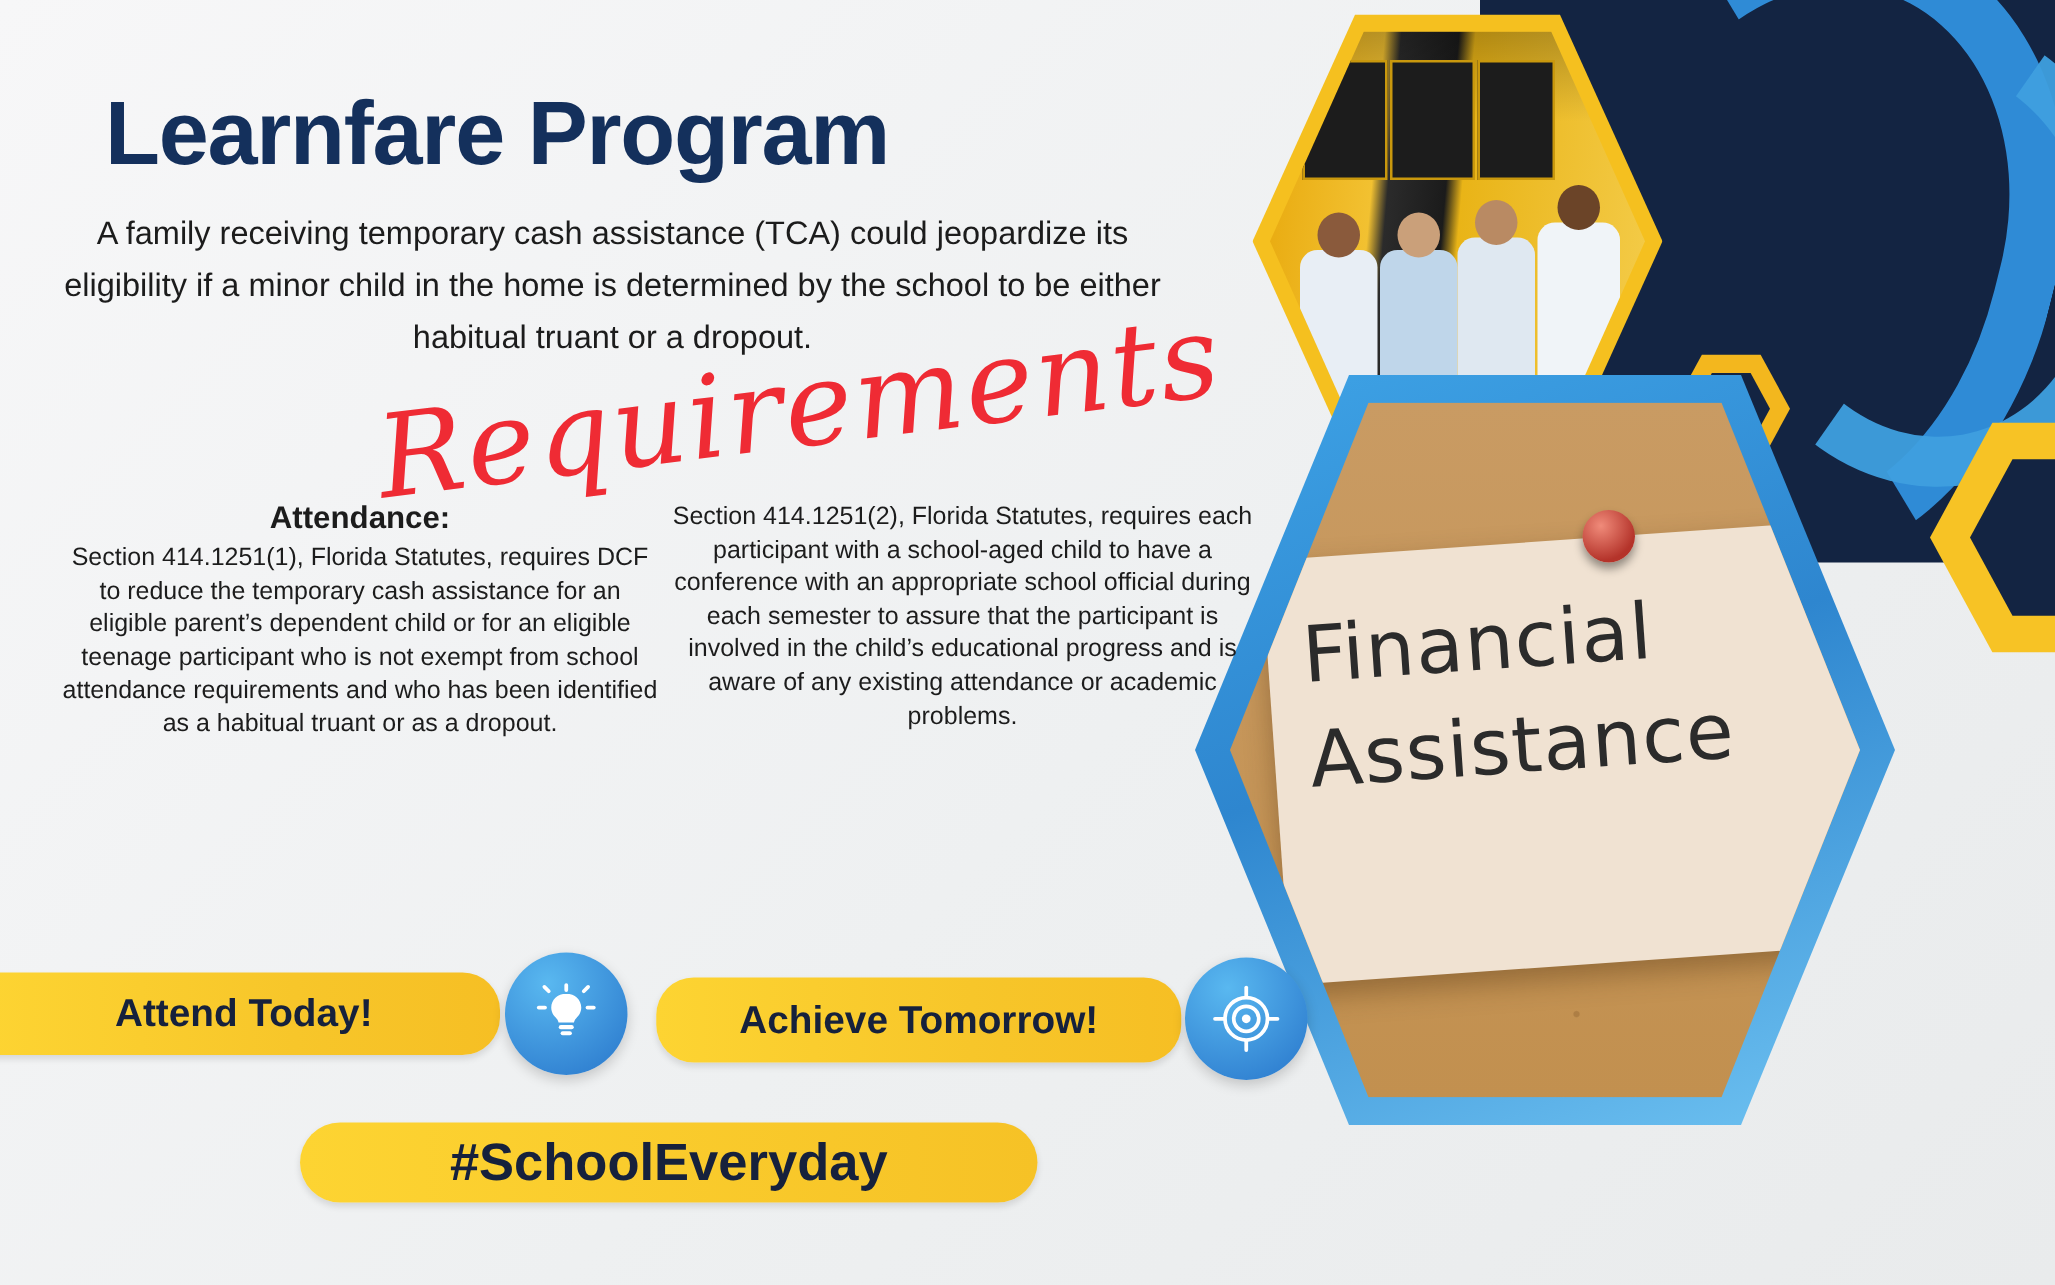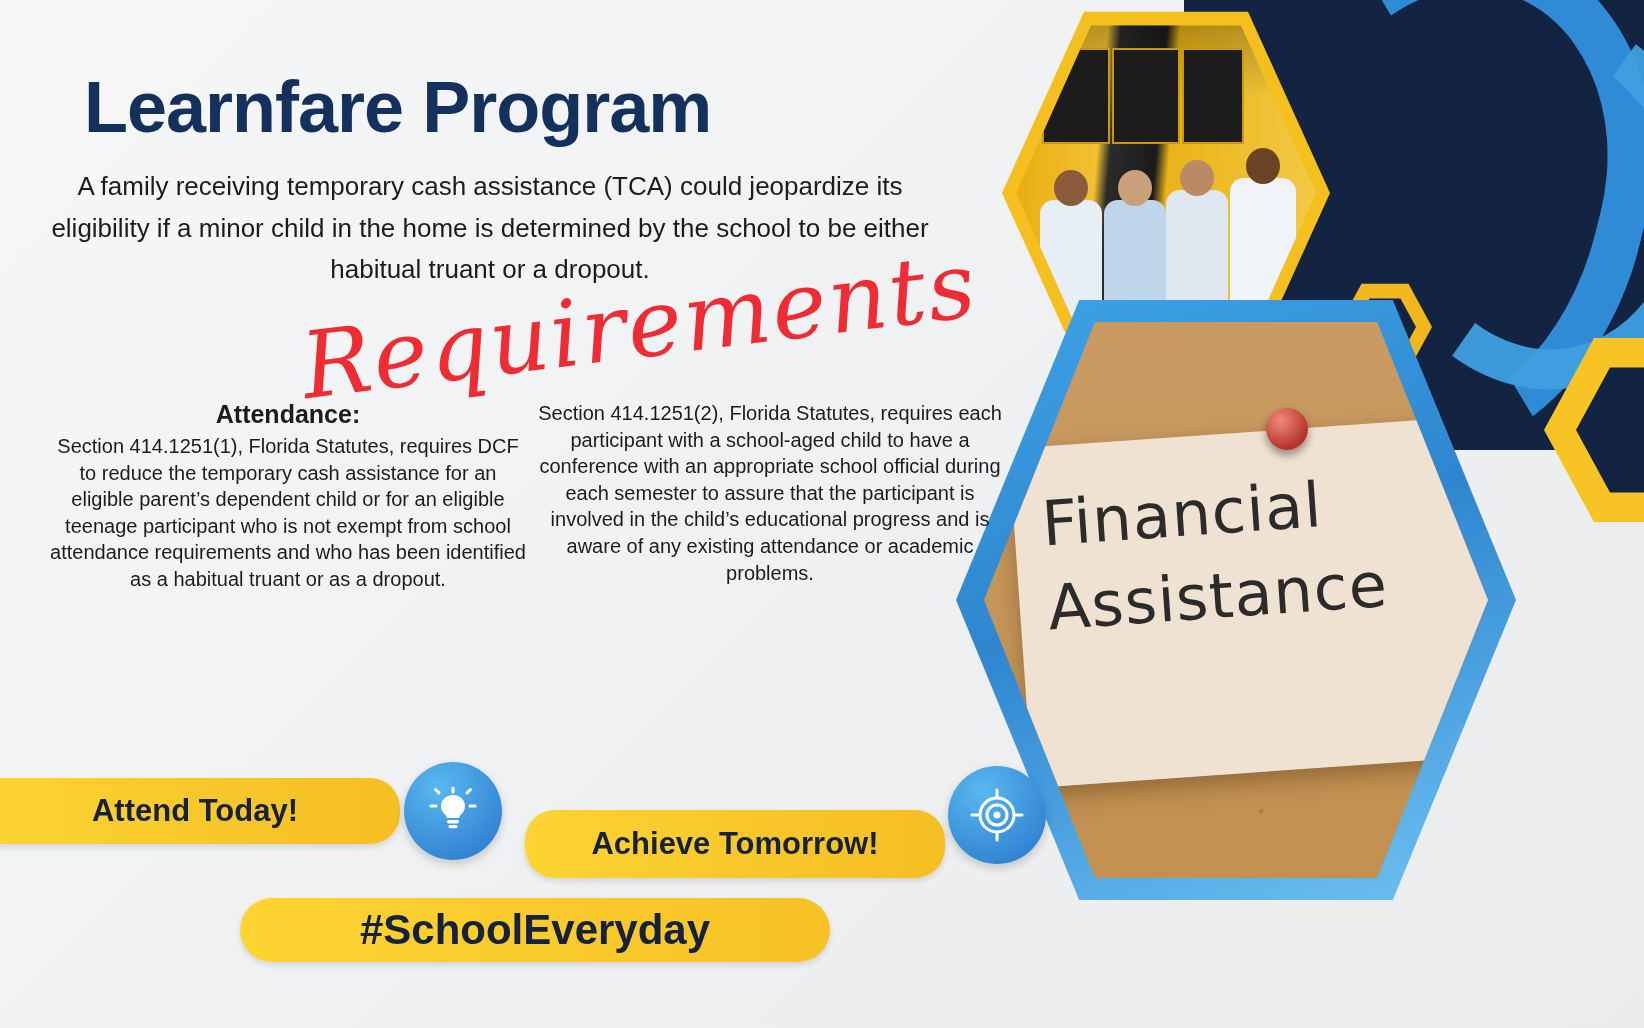--- a/index.html
+++ b/index.html
@@ -277,21 +277,20 @@
     height: 66px;
     font-size: 31px;
     border-radius: 0 30px 30px 0;
   }
   .pill-achieve {
     top: 782px;
     left: 525px;
     width: 420px;
     height: 68px;
     font-size: 31px;
-    margin-top: 28px;
   }
   .pill-hash {
     top: 898px;
     left: 240px;
     width: 590px;
     height: 64px;
     font-size: 42px;
     border-radius: 38px;
     background: linear-gradient(90deg, #fdd432 0%, #f6c226 100%);
   }

